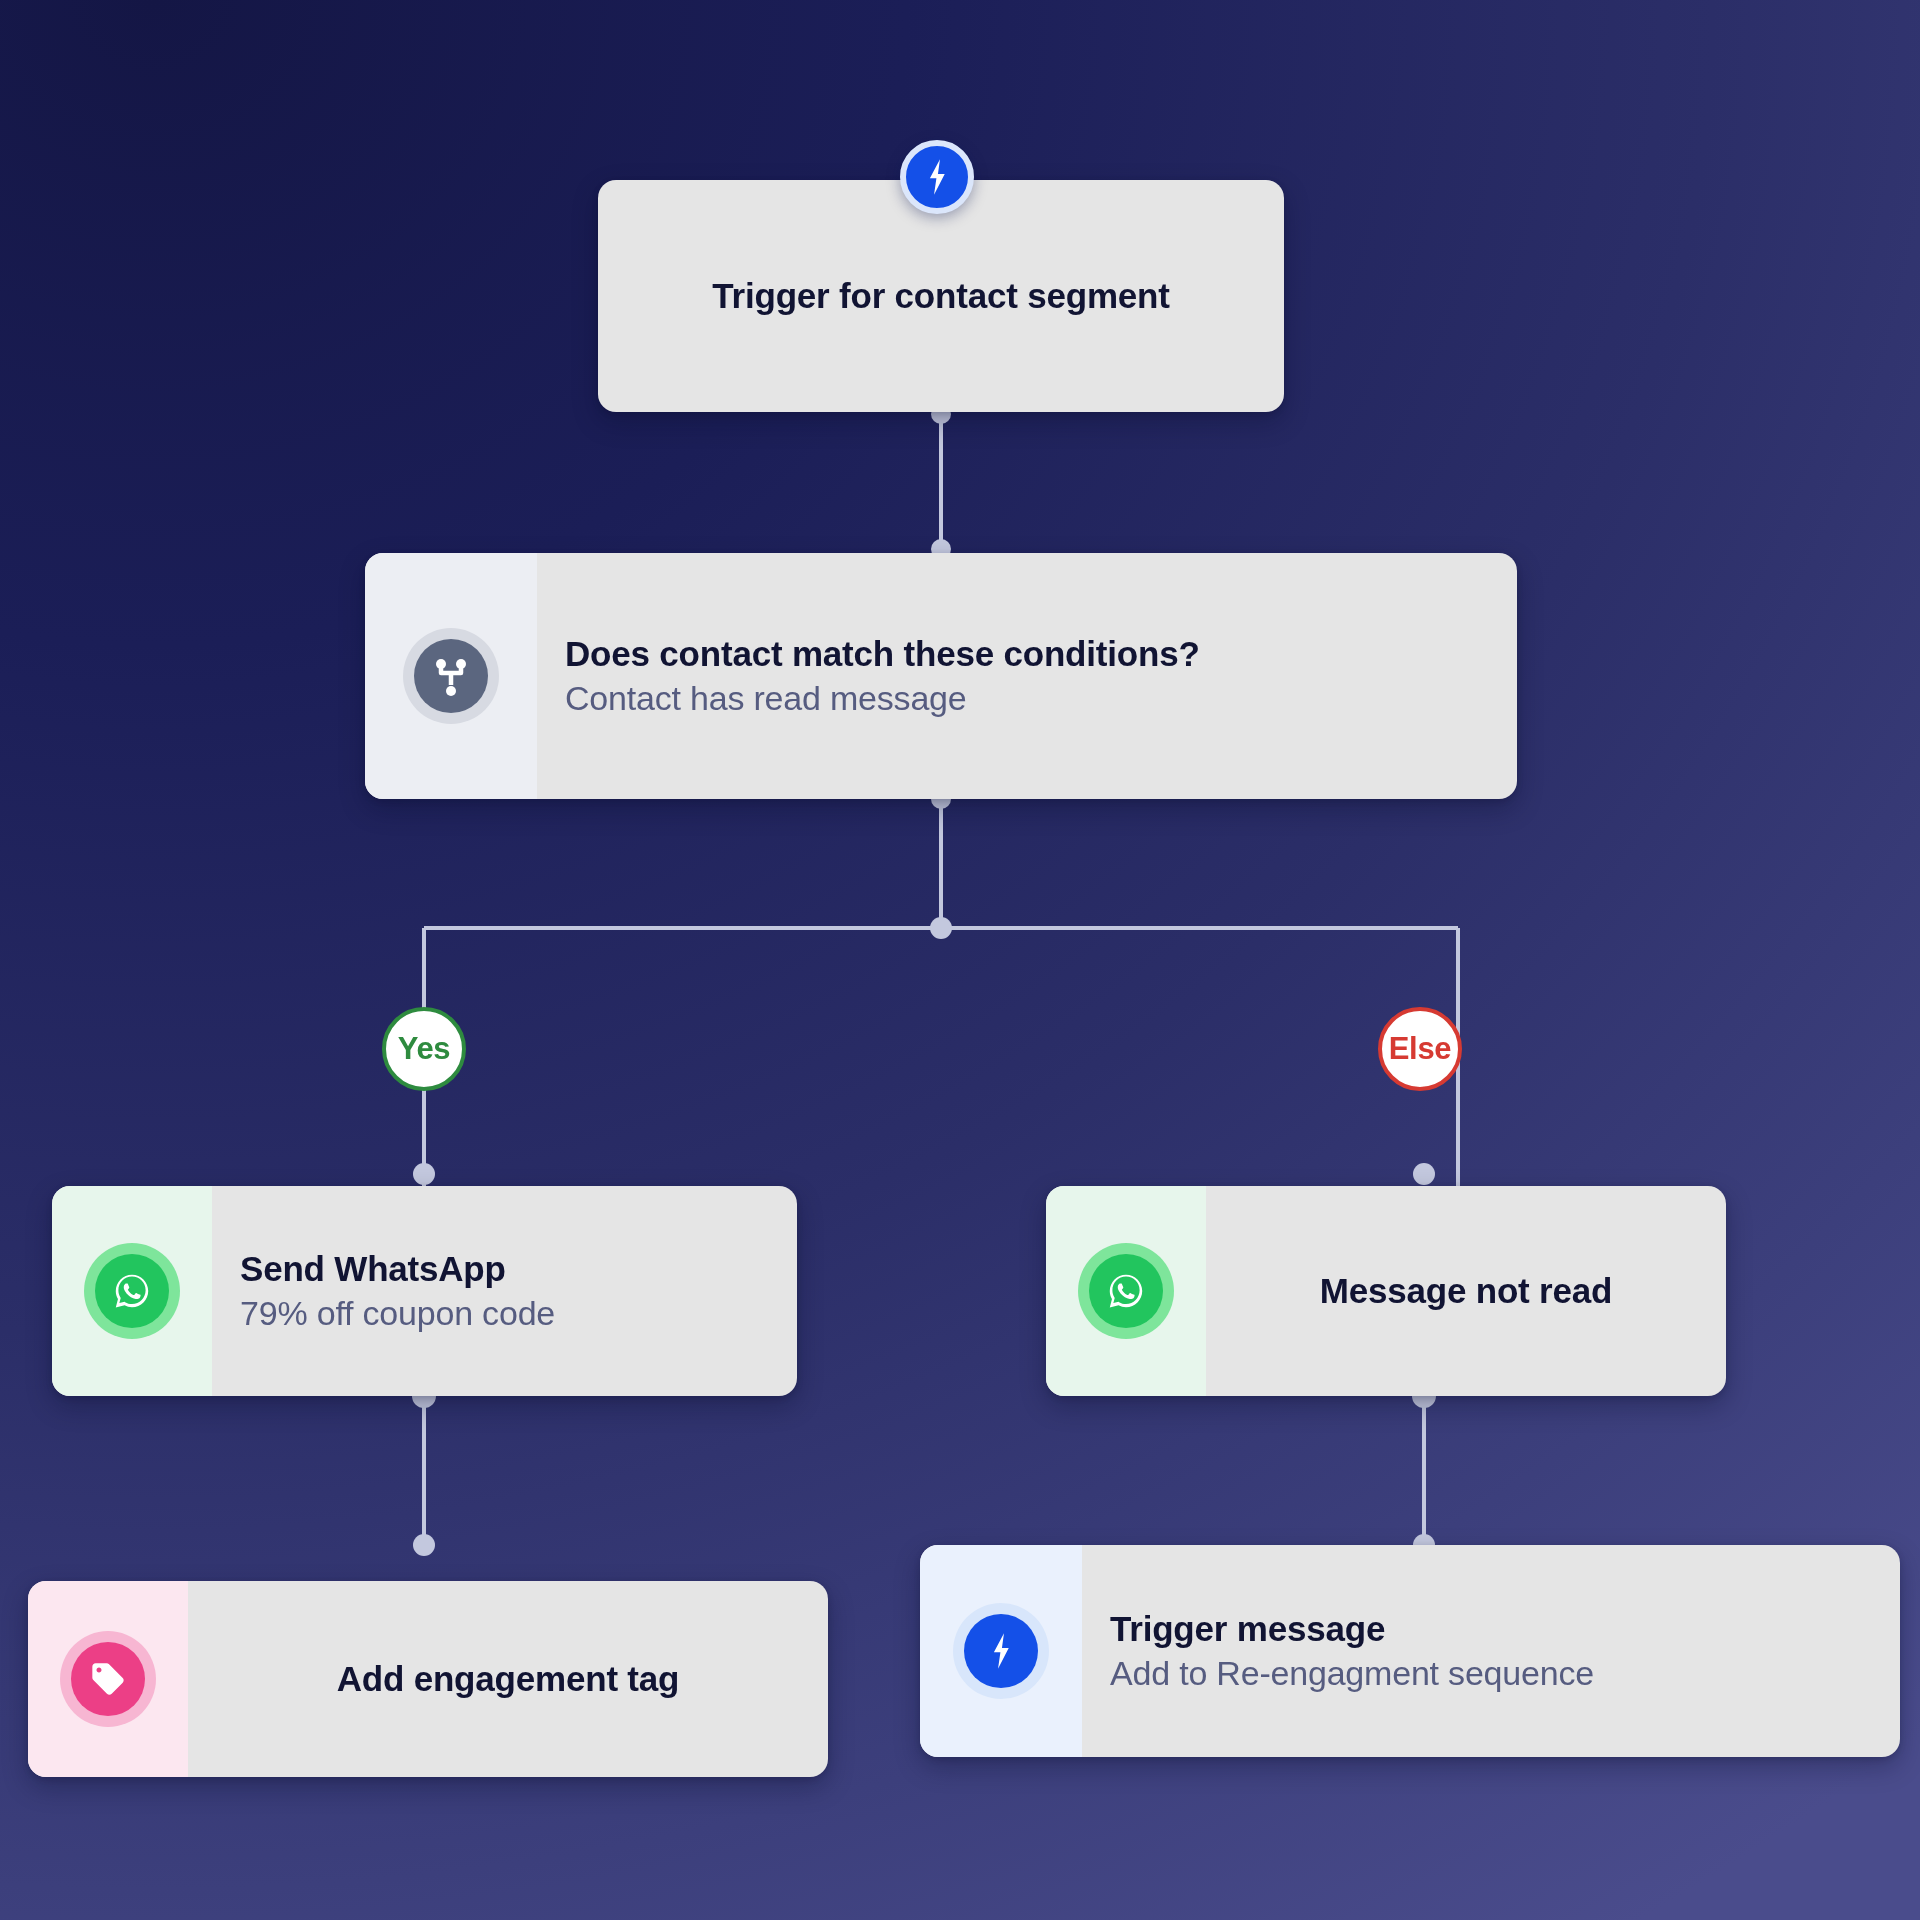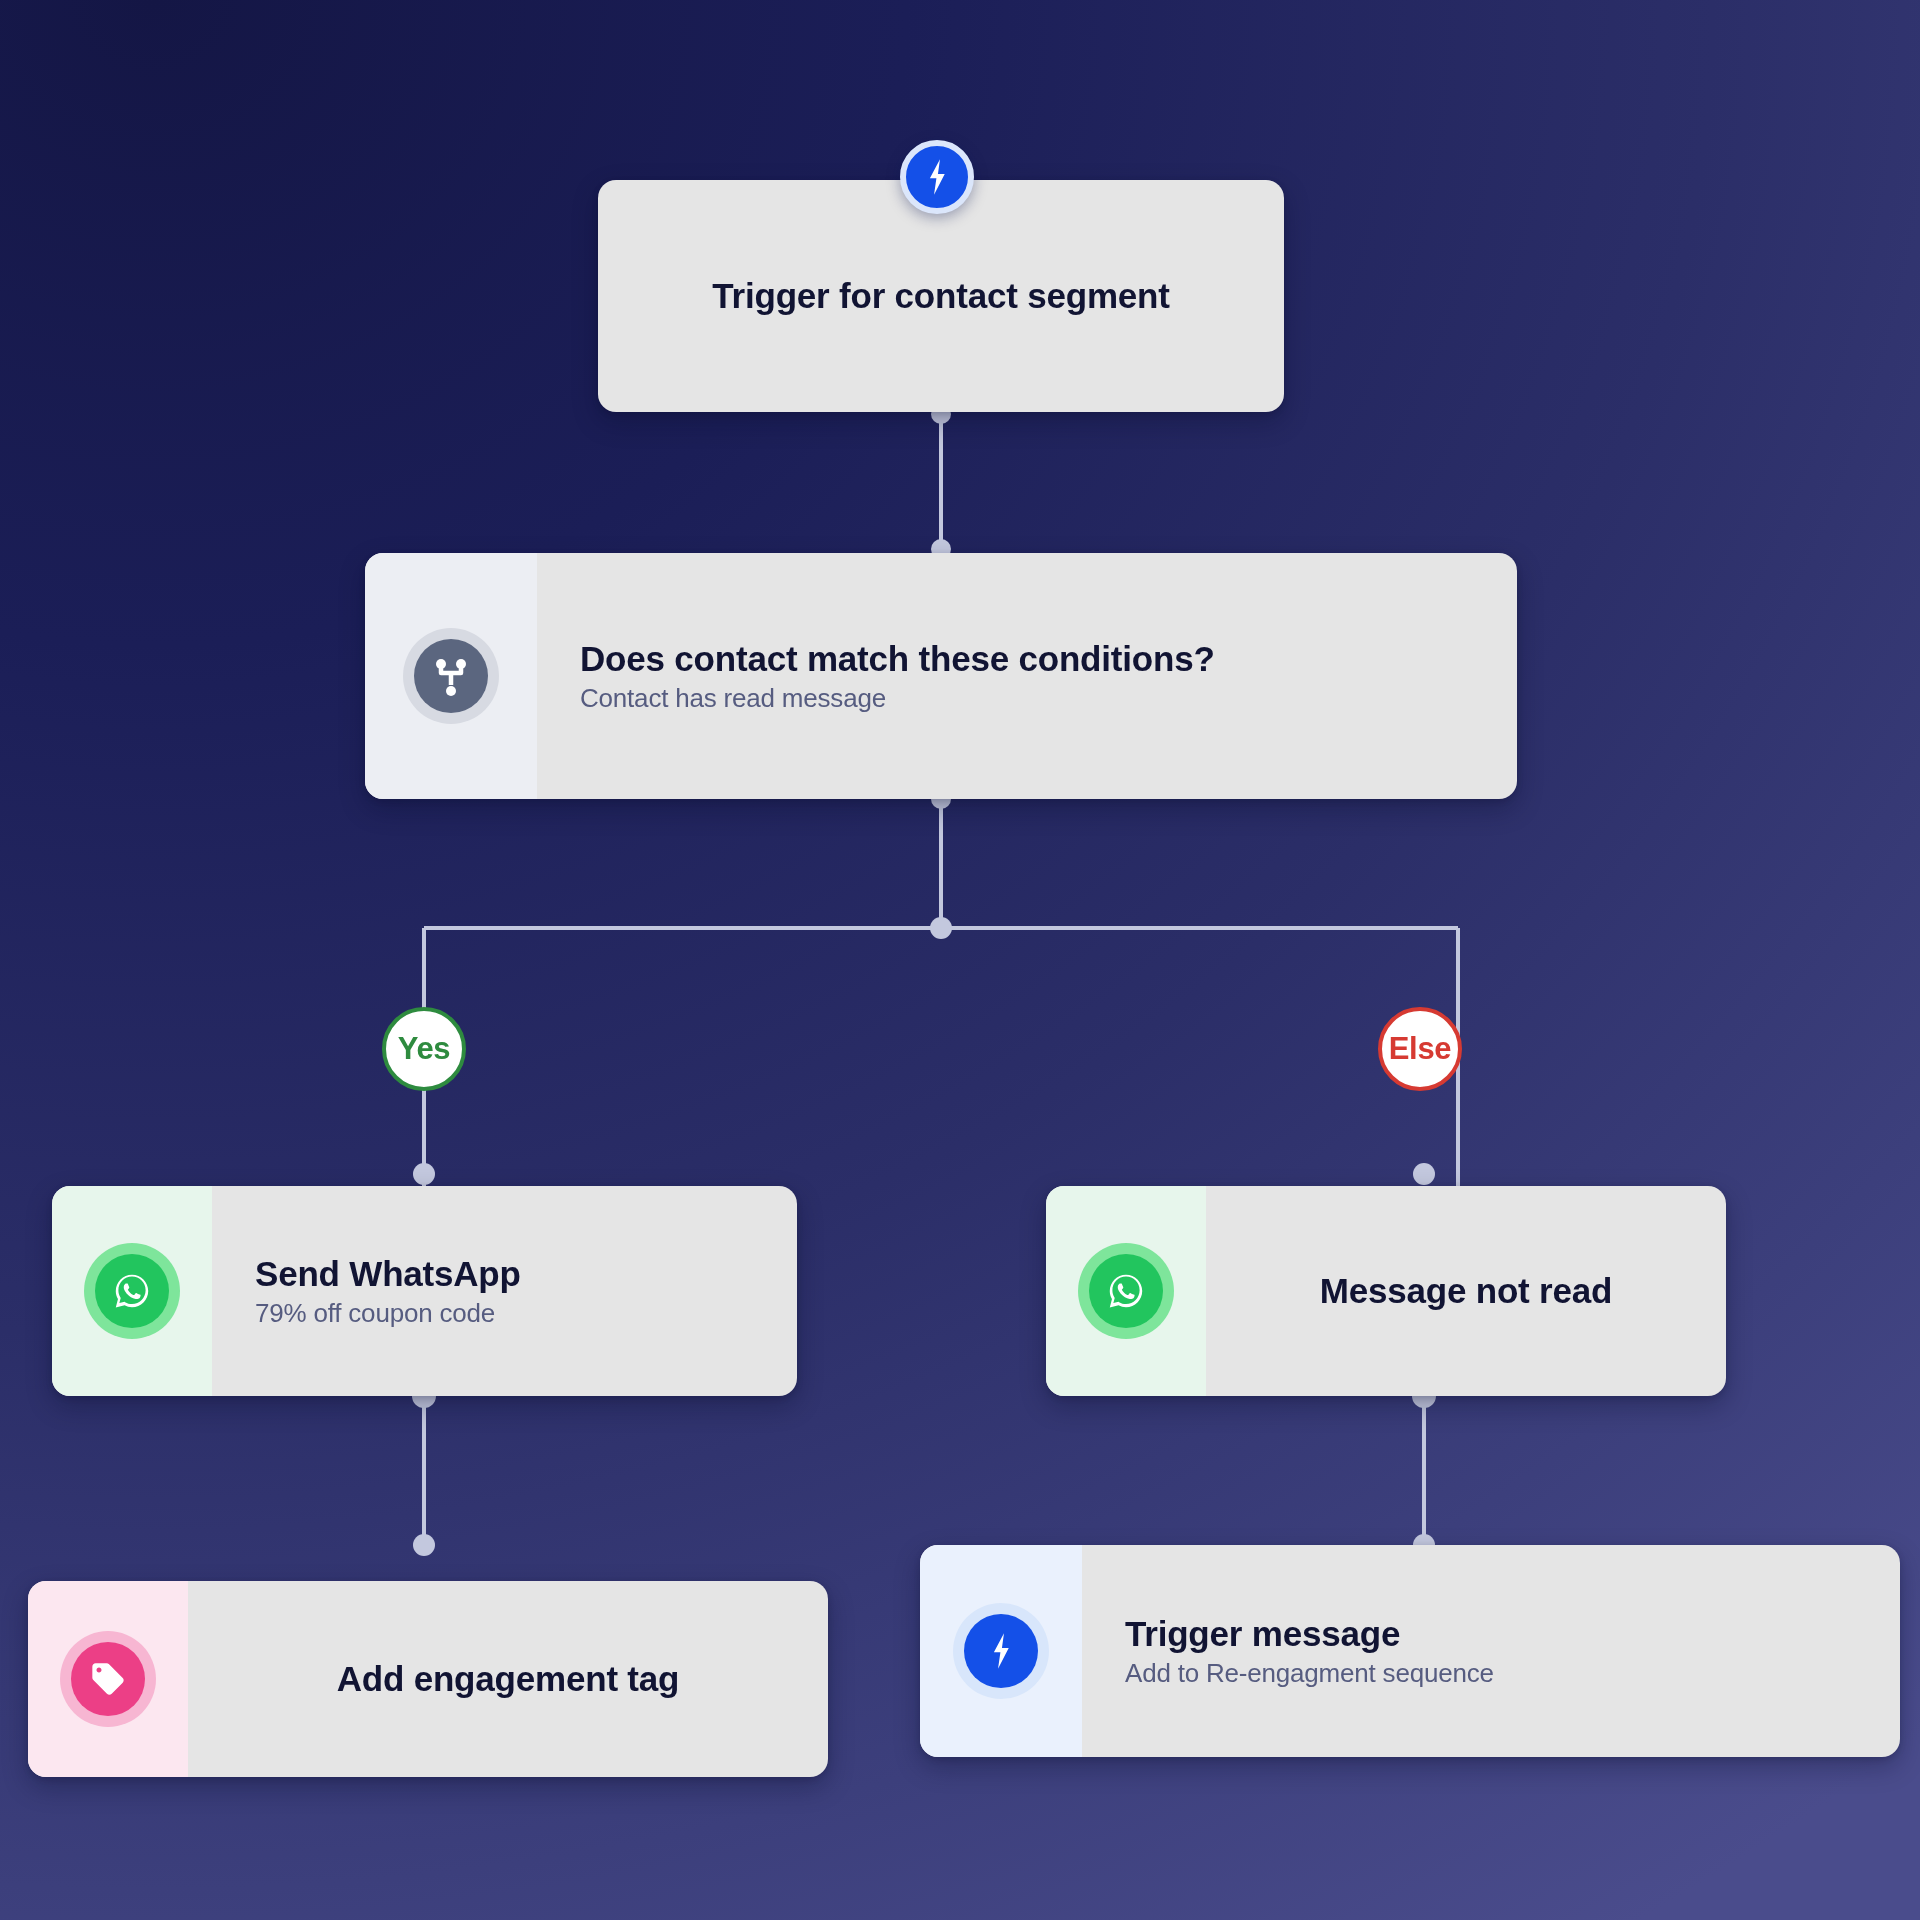--- a/index.html
+++ b/index.html
@@ -24,29 +24,29 @@
     display:flex;
     overflow:hidden;
   }
   .node .rail {
     flex:0 0 auto;
     display:flex; align-items:center; justify-content:center;
   }
   .node .body {
     flex:1 1 auto;
     display:flex; flex-direction:column; justify-content:center;
-    padding:0 43px;
+    padding:0 28px;
   }
   .node .body.center { align-items:center; }
   .title {
     font-size:35px; font-weight:700; color:#111433;
     letter-spacing:-.2px; line-height:1.18;
   }
   .subtitle {
-    font-size:26px; font-weight:400; color:#565c80;
+    font-size:34px; font-weight:400; color:#565c80;
     letter-spacing:-.2px; line-height:1.2; margin-top:4px;
   }
   .node.center-only .body { align-items:center; justify-content:center; padding:0 24px; }
 
   
   .disc { border-radius:50%; display:flex; align-items:center; justify-content:center; }
 
   
   .trigger-badge {
     position:absolute;

